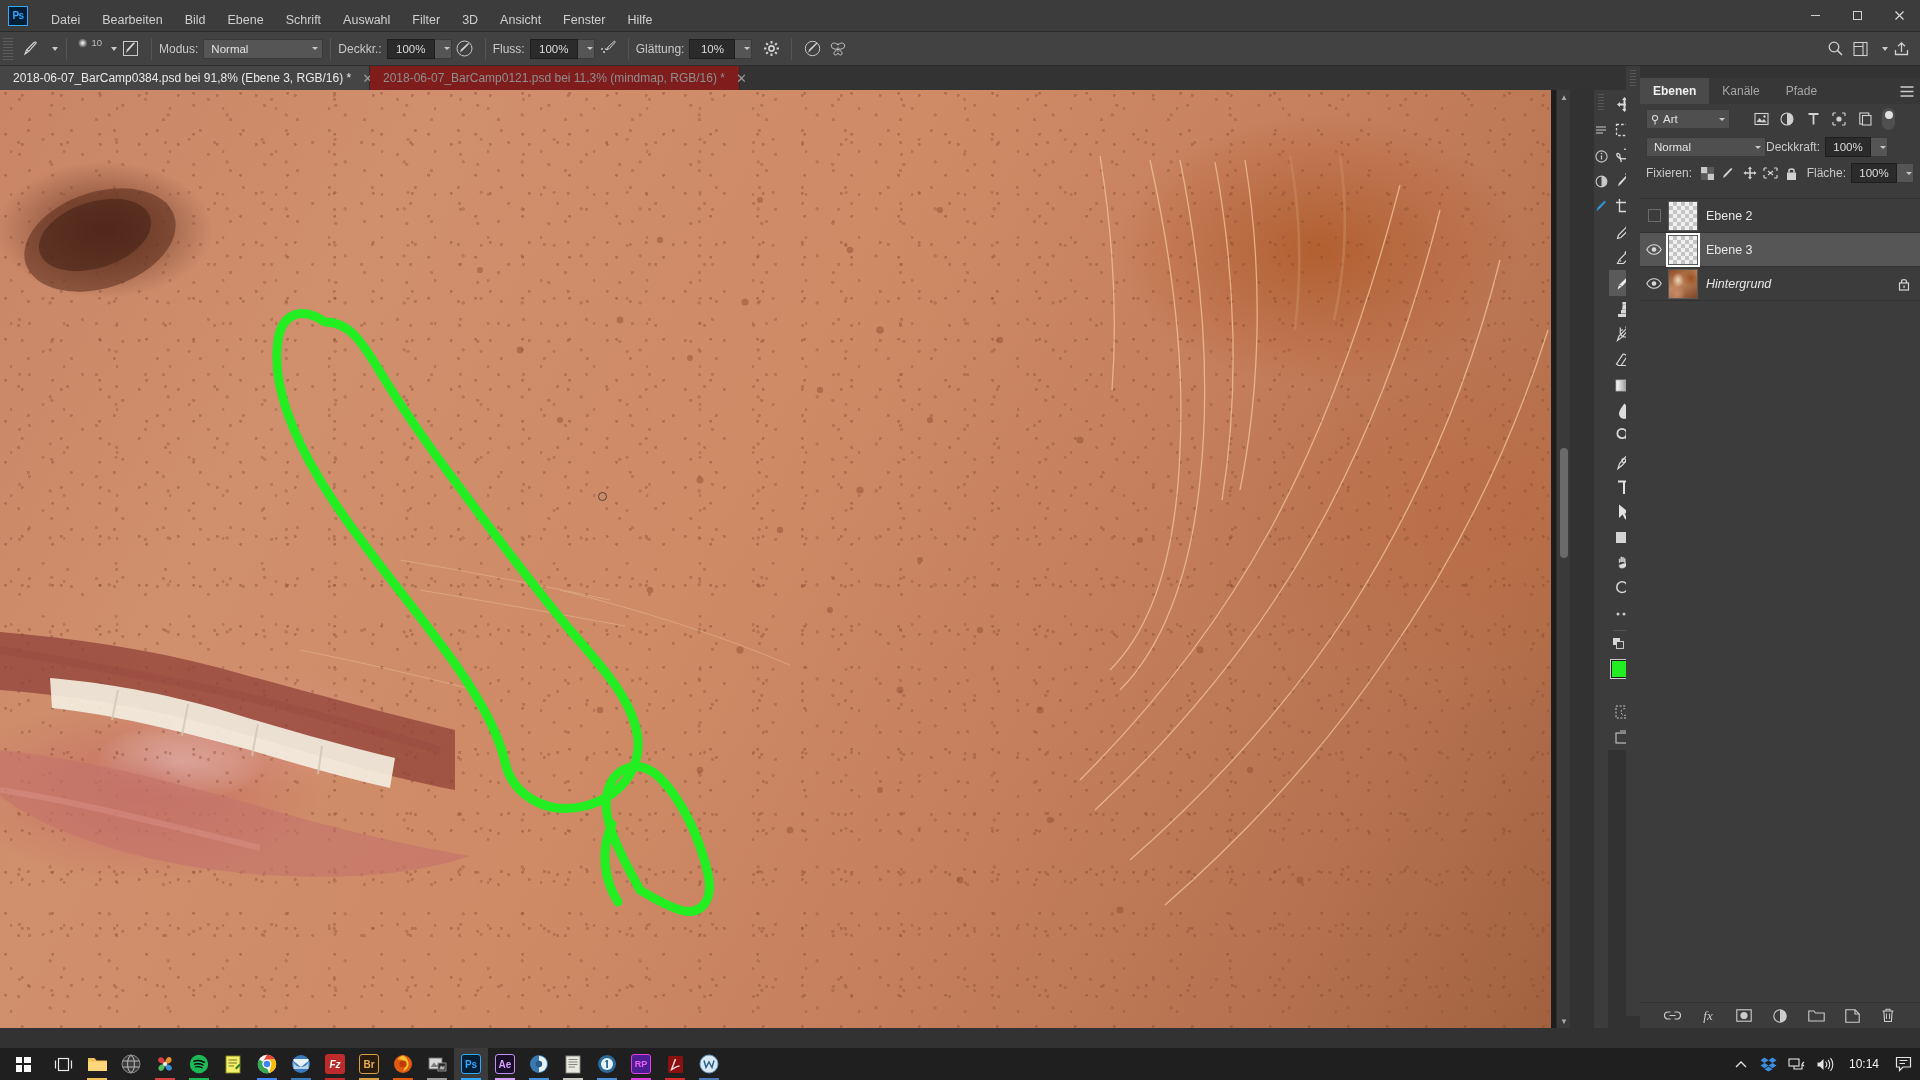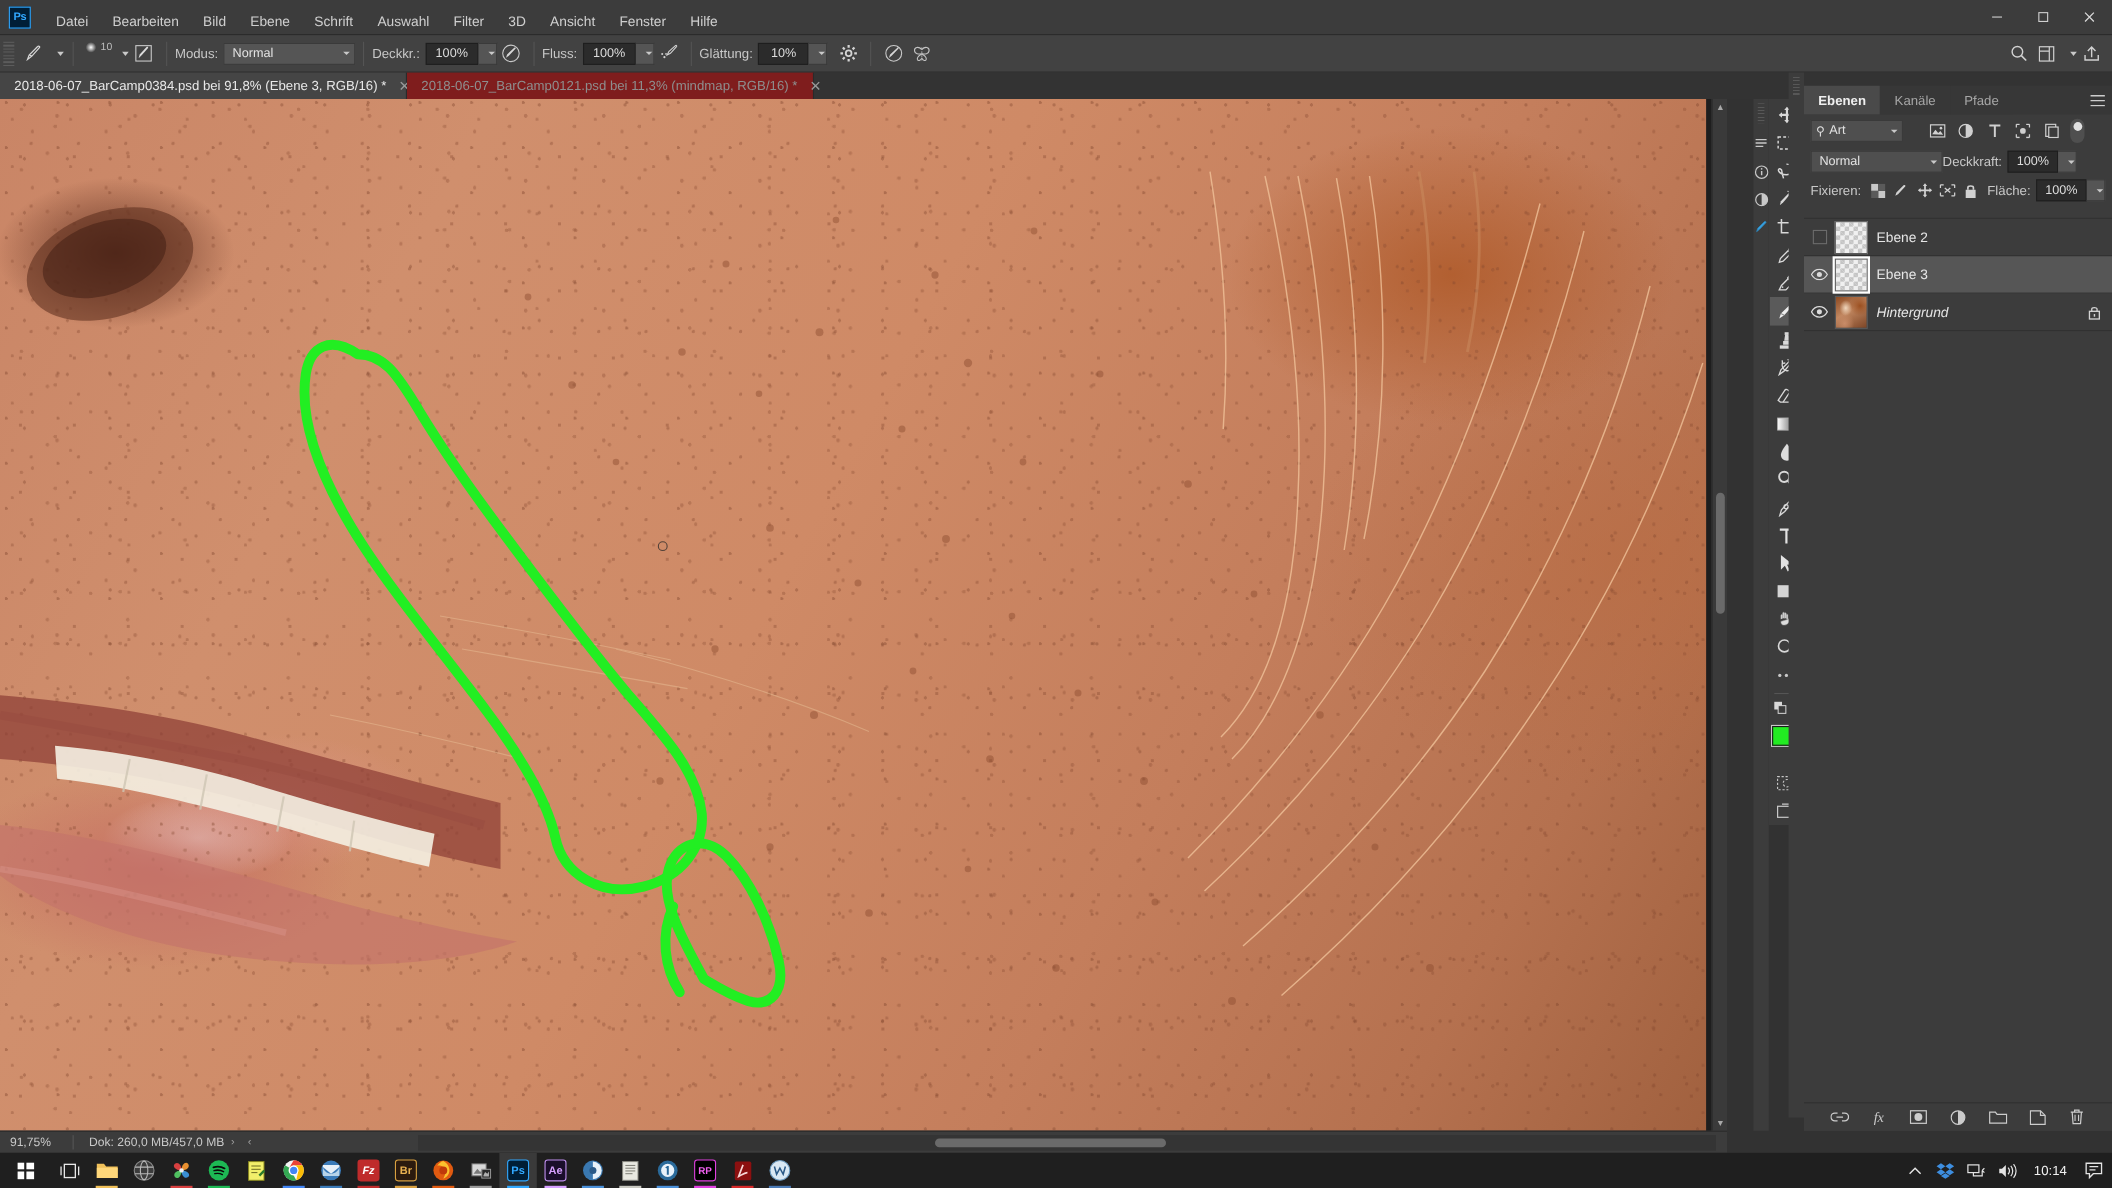--- a/index.html
+++ b/index.html
@@ -676,30 +676,20 @@
 
     <div class="brush-cursor"></div>
   </div>
 
   <div class="cv-vscroll">
     <div class="cv-vtop">▲</div>
     <div class="cv-vthumb"></div>
     <div class="cv-vbot">▼</div>
   </div>
 
-  <div class="statusbar">
-    <div class="sb-zoom">91,75%</div>
-    <div class="sb-sep"></div>
-    <div class="sb-doc">Dok: 260,0 MB/457,0 MB</div>
-    <div class="sb-arrow">›</div>
-    <div class="sb-arrow">‹</div>
-    <div class="sb-hscroll">
-      <div class="sb-hthumb"></div>
-    </div>
-  </div>
 
   <div class="sidestrip-left">
     <div class="strip-grip"></div>
     <div class="mini-ico" style="top:30px;">
       <svg width="12" height="12" viewBox="0 0 12 12">
           <path d="M1 2 h10 M1 5 h10 M1 8 h7" stroke="#c8c8c8" stroke-width="1.2"></path>
         </svg>
     </div>
     <div class="mini-ico" style="top:55px;">
       <svg width="13" height="13" viewBox="0 0 13 13">
@@ -1209,21 +1199,21 @@
       <svg width="20" height="20" viewBox="0 0 20 20">
           <circle cx="10" cy="10" r="9" fill="#2a6a9a"></circle>
           <circle cx="10" cy="10" r="6" fill="#e8f2fa"></circle>
           <path d="M9.2 6 H11 V14 H9.2 Z" fill="#2a6a9a"></path>
           <path d="M7.6 7.6 L9.8 6 V8.2 Z" fill="#2a6a9a"></path>
         </svg>
       <span style="position:absolute;bottom:0;left:7px;width:20px;height:2.5px;background:#4a90d9;"></span>
     </div>
 
     <div class="tb-task running">
-      <div class="ai" style="background:#000000;border:1px solid #e040e0;color:#f060f0;font-size:9px;">RP</div>
+      <div class="ai" style="background:#4c1d95;border:1px solid #e040e0;color:#f060f0;font-size:9px;">RP</div>
       <span style="position:absolute;bottom:0;left:7px;width:20px;height:2.5px;background:#e040e0;"></span>
     </div>
 
     <div class="tb-task running">
       <svg width="19" height="19" viewBox="0 0 19 19">
           <rect x="2" y="1" width="15" height="17" fill="#8c1010" rx="1.5"></rect>
           <path d="M9.5 4 C8 8 6 13 5.5 14.5 C7.5 13.5 11 11 13.5 11" stroke="#f8d8d8" stroke-width="1.5" fill="none"></path>
         </svg>
       <span style="position:absolute;bottom:0;left:7px;width:20px;height:2.5px;background:#d62b2b;"></span>
     </div>

